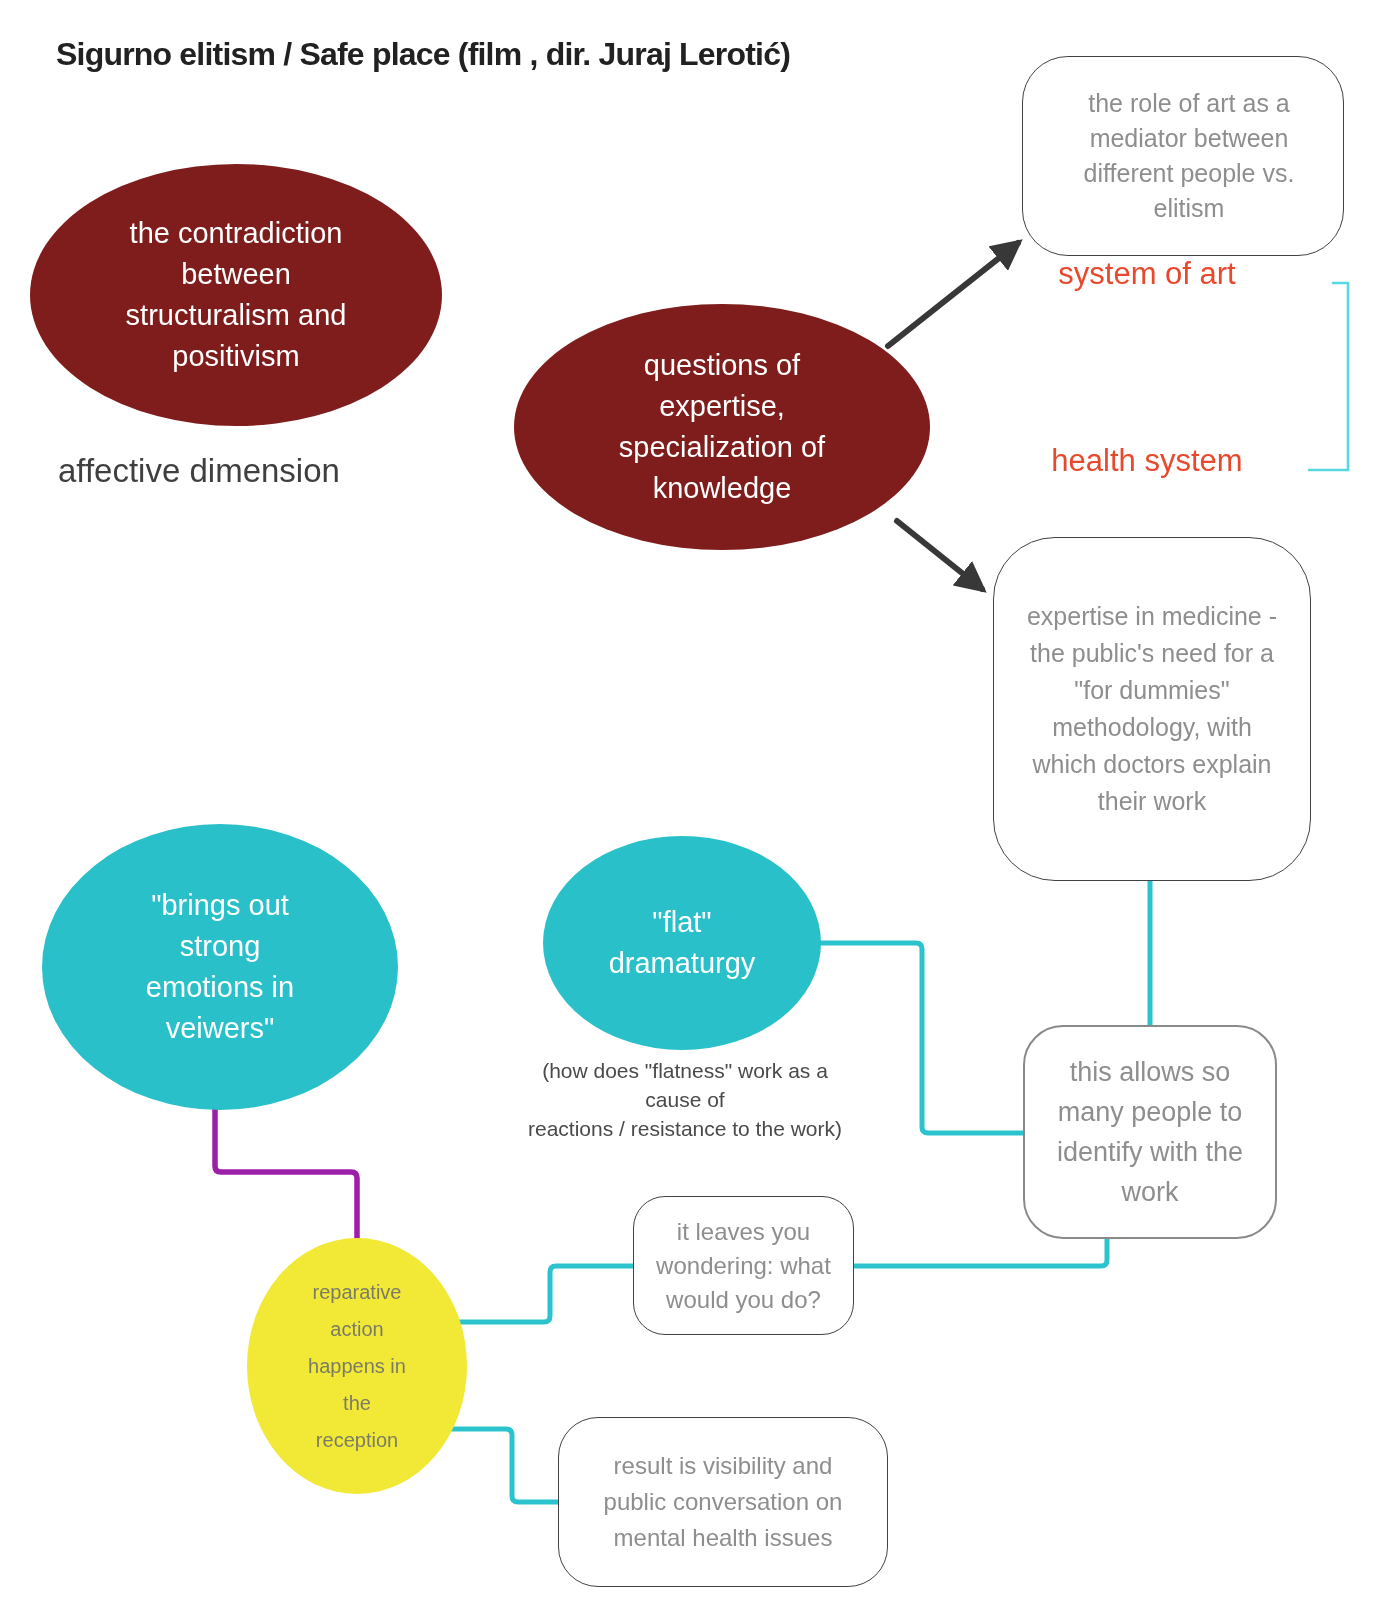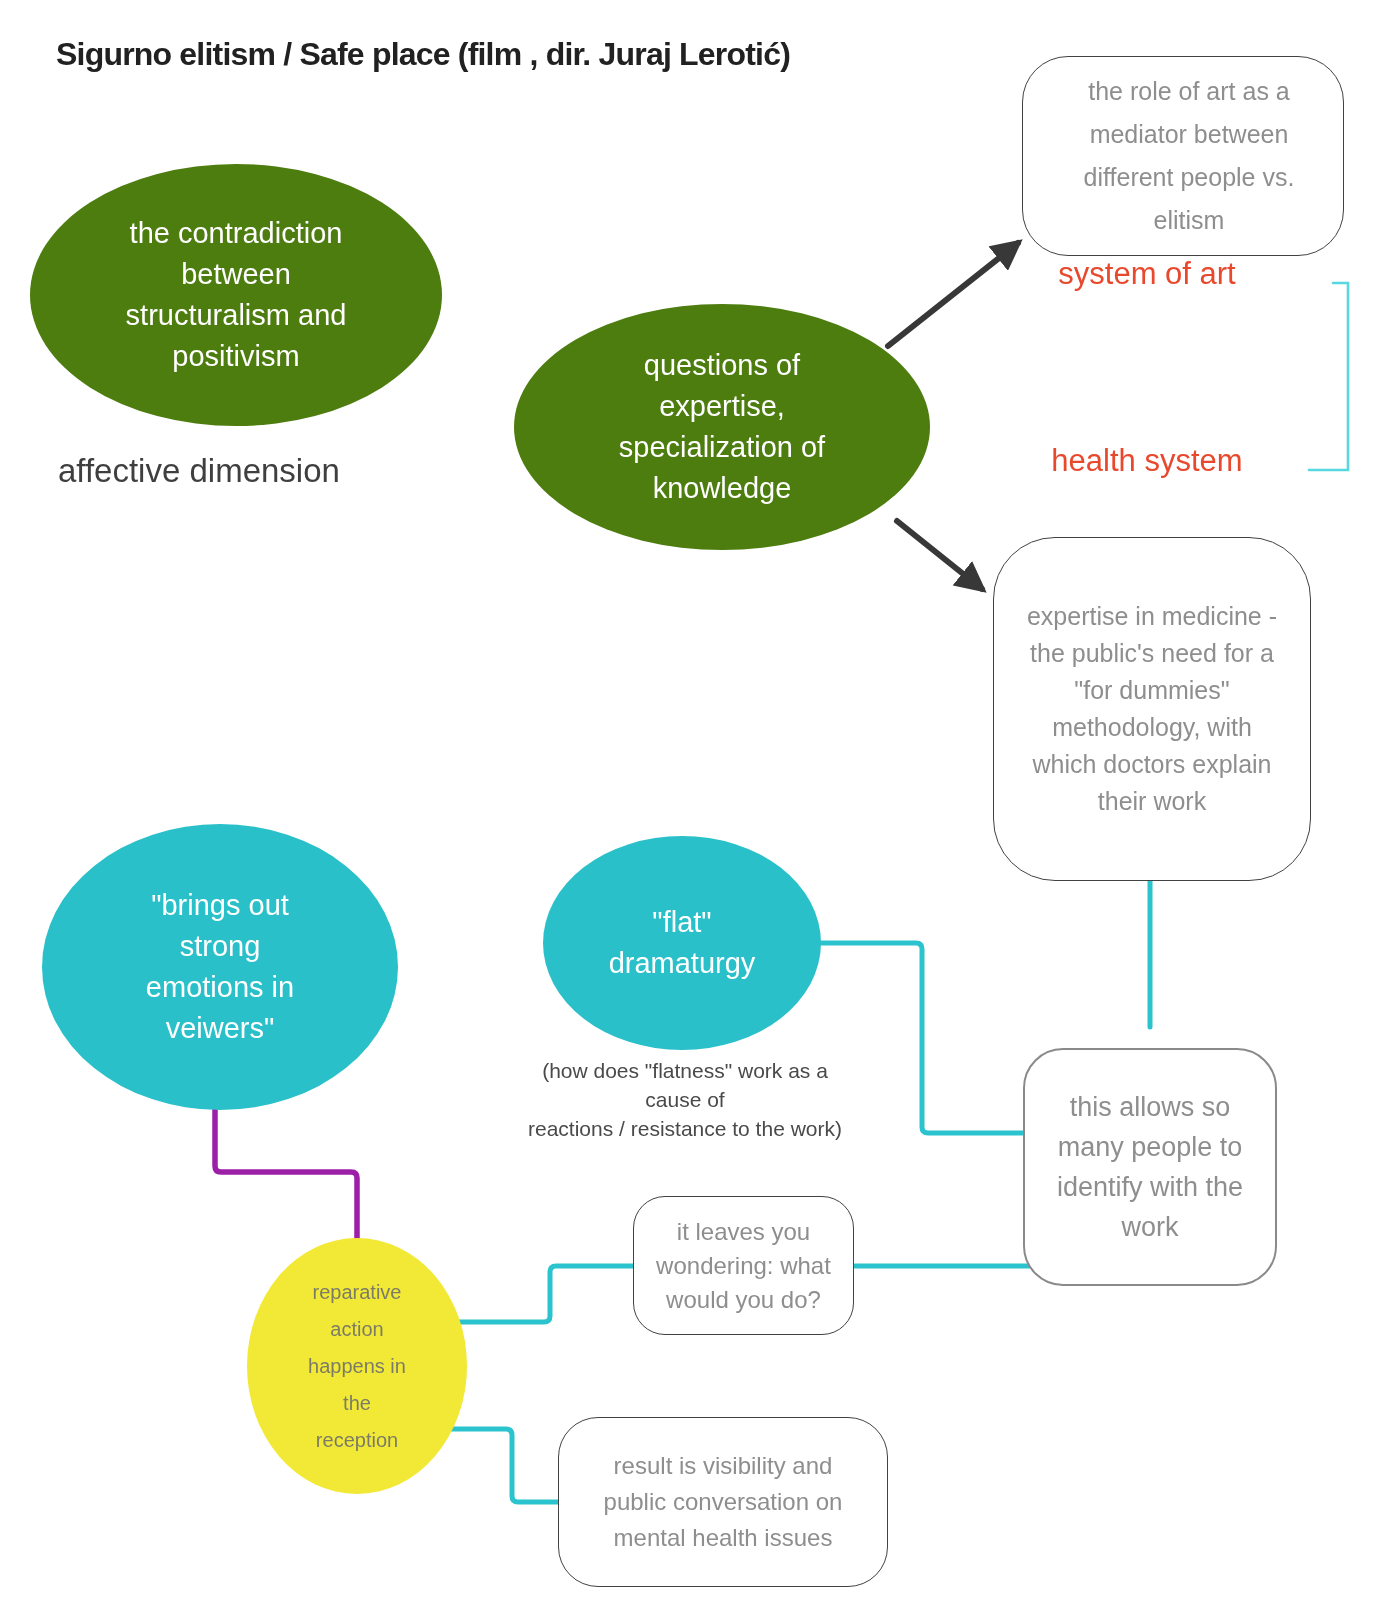--- a/index.html
+++ b/index.html
@@ -17,21 +17,21 @@
   }
   .node{
     position:absolute;
     display:flex;align-items:center;justify-content:center;
     text-align:center;
     box-sizing:border-box;
   }
   .node .node-label{white-space:pre-line;}
   .ellipse{border-radius:50%;}
   .ellipse .node-label{color:#ffffff;font-size:29px;line-height:41px;}
-  .red{background:#4d7c0f;}
+  .red{background:#7f1d1d;}
   .cyan{background:#29c0ca;}
   .yellow{background:#f2e936;}
   .yellow .node-label{color:#7c7c66;font-size:20px;line-height:37px;}
   .rbox{
     background:#ffffff;
     border:1.6px solid #424242;
     border-radius:42px;
   }
   .rbox .node-label{color:#8e8e8e;font-size:25px;line-height:37px;}
   .rbox.gray-border{border:2px solid #8a8a8a;border-radius:40px;}
@@ -93,21 +93,21 @@
   <div class="affective">affective dimension</div>
 
   <div class="node ellipse red" style="left:514px;top:304px;width:416px;height:246px;">
     <div class="node-label">questions of
 expertise,
 specialization of
 knowledge</div>
   </div>
 
   <div class="node rbox" style="left:1022px;top:56px;width:322px;height:200px;border-radius:46px;">
-    <div class="node-label" style="line-height:43px;margin-left:12px;">the role of art as a
+    <div class="node-label" style="line-height:35px;margin-left:12px;">the role of art as a
 mediator between
 different people vs.
 elitism</div>
   </div>
 
   <div class="float-label" style="left:1022px;top:256px;width:250px;">system of art</div>
 
   <div class="float-label" style="left:1022px;top:443px;width:250px;">health system</div>
 
   <div class="node rbox" style="left:993px;top:537px;width:318px;height:344px;border-radius:62px;">
@@ -128,21 +128,21 @@
 
   <div class="node ellipse cyan" style="left:543px;top:836px;width:278px;height:214px;">
     <div class="node-label">"flat"
 dramaturgy</div>
   </div>
 
   <div class="caption">(how does "flatness" work as a
 cause of
 reactions / resistance to the work)</div>
 
-  <div class="node rbox gray-border" style="left:1023px;top:1025px;width:254px;height:238px;margin-top:23px;">
+  <div class="node rbox gray-border" style="left:1023px;top:1025px;width:254px;height:214px;">
     <div class="node-label" style="font-size:27px;line-height:40px;">this allows so
 many people to
 identify with the
 work</div>
   </div>
 
   <div class="node rbox" style="left:633px;top:1196px;width:221px;height:139px;border-radius:32px;">
     <div class="node-label" style="font-size:24px;line-height:34px;text-align:center;">it leaves you
 wondering: what
 would you do?</div>

